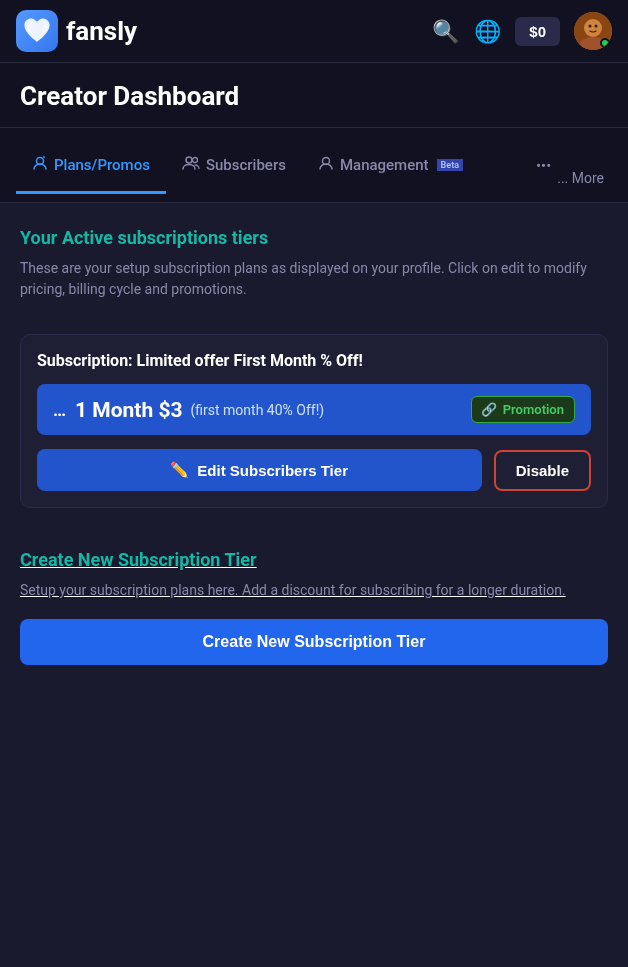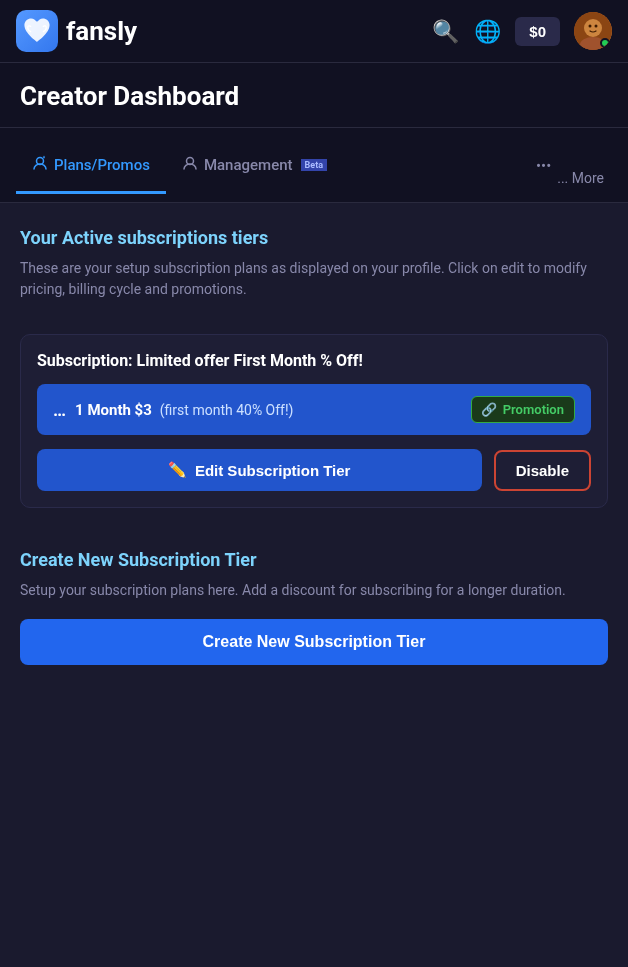--- a/index.html
+++ b/index.html
@@ -151,21 +151,21 @@
 
     
     .main-content {
       background-color: #1a1a2e;
       padding: 24px 20px;
     }
 
     .section-title {
       font-size: 18px;
       font-weight: 700;
-      color: #7dd3fc;
+      color: #14b8a6;
       margin-bottom: 10px;
     }
 
     .section-desc {
       font-size: 14px;
       color: #8888aa;
       line-height: 1.5;
       margin-bottom: 34px;
     }
 
@@ -204,21 +204,21 @@
       color: #ffffff;
     }
 
     .plan-dots {
       font-size: 18px;
       color: #ffffff;
       letter-spacing: 1px;
     }
 
     .plan-price-text {
-      font-size: 15px;
+      font-size: 21px;
       font-weight: 700;
       color: #ffffff;
     }
 
     .plan-discount {
       font-size: 14px;
       font-weight: 400;
       color: #cce0ff;
     }
 
@@ -264,20 +264,21 @@
       border: 2px solid #cc4433;
       border-radius: 8px;
       padding: 10px 20px;
       font-size: 15px;
       font-weight: 600;
       cursor: pointer;
     }
 
     
     .create-section {
+      text-decoration: underline;
     }
 
     .create-section .section-desc {
       margin-bottom: 18px;
     }
 
     .create-btn {
       background-color: #2266ee;
       color: #ffffff;
       border: none;
@@ -345,20 +346,31 @@
       <svg width="16" height="16" viewBox="0 0 16 16" fill="none" xmlns="http://www.w3.org/2000/svg">
         <circle cx="8" cy="6" r="3.5" stroke="#3399ff" stroke-width="1.5"></circle>
         <path d="M2 14 C2 11 5 9 8 9 C11 9 14 11 14 14" stroke="#3399ff" stroke-width="1.5" stroke-linecap="round"></path>
         <path d="M12 2 L13 4 L14 4 L13 5 L13.5 7 L12 6 L10.5 7 L11 5 L10 4 L11 4 Z" fill="#3399ff" transform="scale(0.6) translate(8, -1)"></path>
       </svg>
     </span>
     <span>Plans/Promos</span>
   </div>
   <div class="tab">
     <span class="tab-icon">
+      <svg width="18" height="16" viewBox="0 0 18 16" fill="none" xmlns="http://www.w3.org/2000/svg">
+        <circle cx="7" cy="5" r="3" stroke="#8888aa" stroke-width="1.5"></circle>
+        <circle cx="13" cy="5" r="2.5" stroke="#8888aa" stroke-width="1.3"></circle>
+        <path d="M1 14 C1 11 4 9.5 7 9.5 C10 9.5 13 11 13 14" stroke="#8888aa" stroke-width="1.5" stroke-linecap="round"></path>
+        <path d="M13 10 C14.5 10 17 11 17 13.5" stroke="#8888aa" stroke-width="1.3" stroke-linecap="round"></path>
+      </svg>
+    </span>
+    <span>Subscribers</span>
+  </div>
+  <div class="tab">
+    <span class="tab-icon">
       <svg width="16" height="16" viewBox="0 0 16 16" fill="none" xmlns="http://www.w3.org/2000/svg">
         <circle cx="8" cy="6" r="3.5" stroke="#8888aa" stroke-width="1.5"></circle>
         <path d="M2 14 C2 11 5 9 8 9 C11 9 14 11 14 14" stroke="#8888aa" stroke-width="1.5" stroke-linecap="round"></path>
       </svg>
     </span>
     <span>Management</span>
     <span class="beta-badge">Beta</span>
   </div>
   <div class="tab-more">
     <span>•••</span>
@@ -383,21 +395,21 @@
         </div>
         <div class="promotion-badge">
           <span>🔗</span>
           <span>Promotion</span>
         </div>
       </div>
 
       <div class="action-row">
         <button class="edit-btn">
           <span>✏️</span>
-          <span>Edit Subscription Tier</span>
+          <span>Edit Subscribers Tier</span>
         </button>
         <button class="disable-btn">Disable</button>
       </div>
     </div>
   </div>
 
   <div class="create-section">
     <h2 class="section-title">Create New Subscription Tier</h2>
     <p class="section-desc">Setup your subscription plans here. Add a discount for subscribing for a longer duration.</p>
     <button class="create-btn">Create New Subscription Tier</button>

